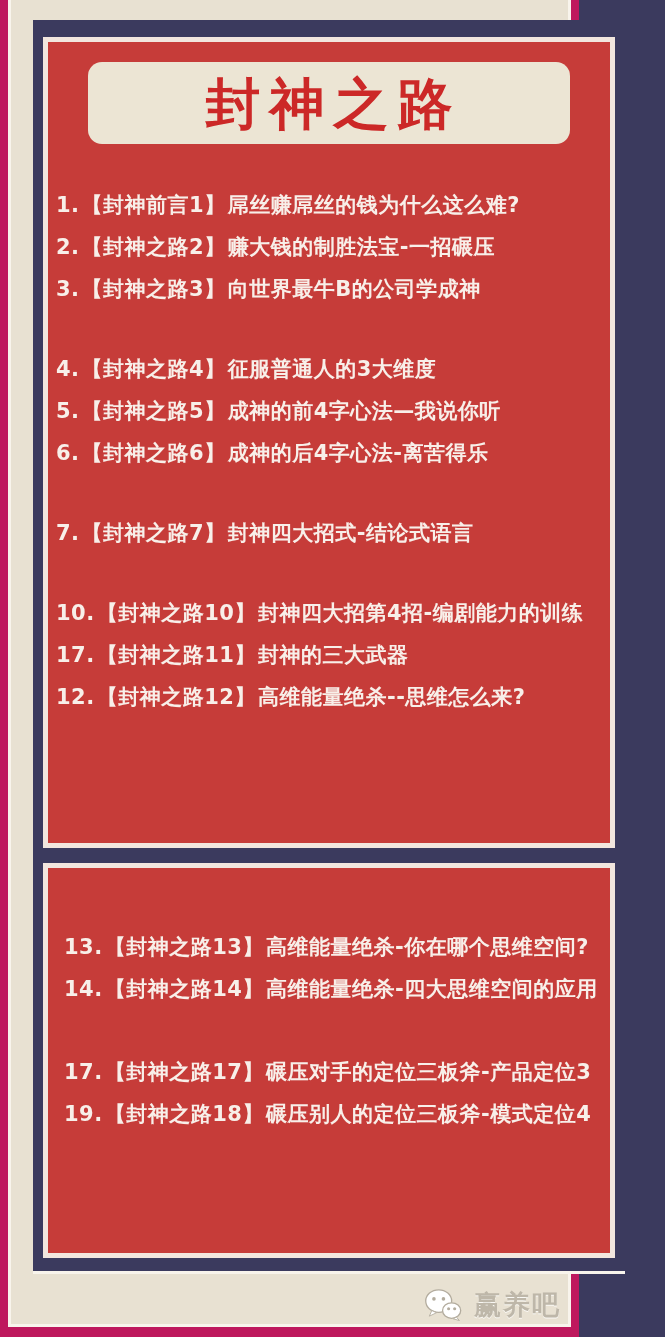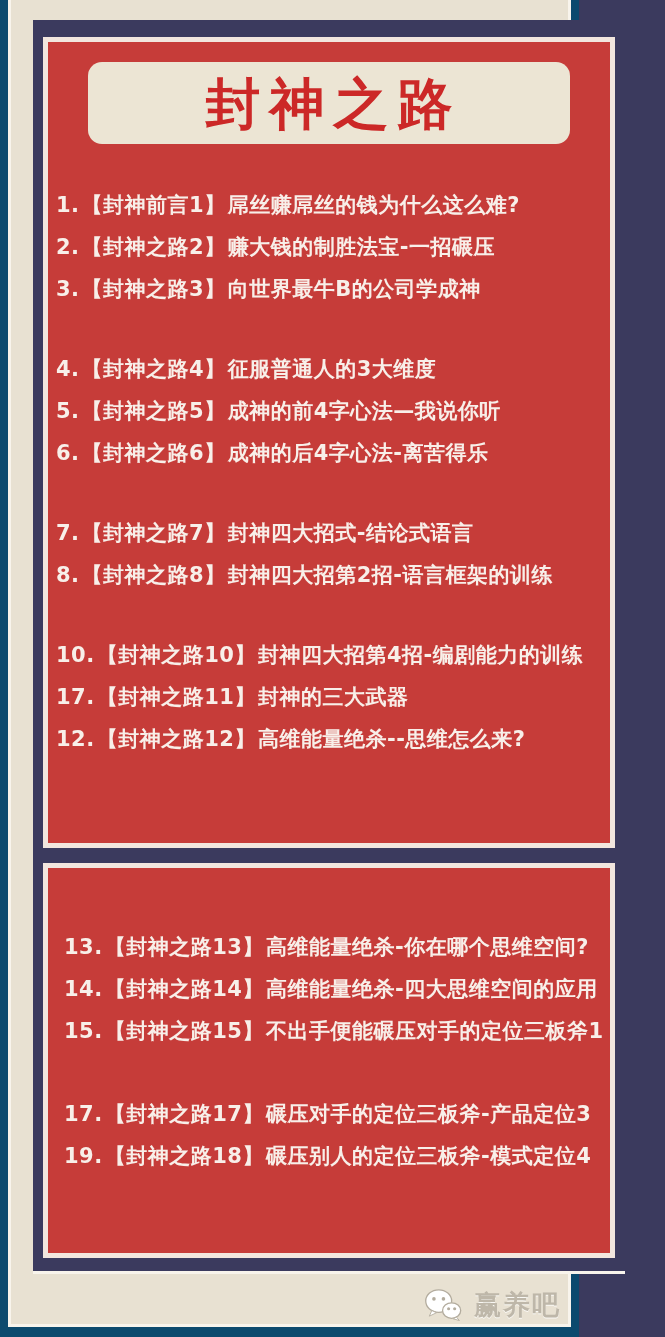--- a/index.html
+++ b/index.html
@@ -5,21 +5,21 @@
   html,body{margin:0;padding:0;}
   body{
     width:665px;height:1337px;
     font-family:"DejaVu Sans","Liberation Sans",sans-serif;
     background:#3b3a5e;
     overflow:hidden;
   }
   .canvas{
     position:relative;
     width:579px;height:1337px;
-    background:#0c4a6e;
+    background:#be185d;
   }
   
   .paper{
     position:absolute;
     left:8px;right:8px;top:0;bottom:10px;
     background:#e8e1d2;
     border-left:3px solid #f8f4ec;
     border-right:3px solid #f8f4ec;
     border-bottom:3px solid #f8f4ec;
     box-sizing:border-box;
@@ -112,36 +112,34 @@
             <div class="row"><span class="num">2.</span><span class="tag">【封神之路2】</span><span class="t">赚大钱的制胜法宝-一招碾压</span></div>
             <div class="row"><span class="num">3.</span><span class="tag">【封神之路3】</span><span class="t">向世界最牛B的公司学成神</span></div>
           </div>
           <div class="group">
             <div class="row"><span class="num">4.</span><span class="tag">【封神之路4】</span><span class="t">征服普通人的3大维度</span></div>
             <div class="row"><span class="num">5.</span><span class="tag">【封神之路5】</span><span class="t">成神的前4字心法—我说你听</span></div>
             <div class="row"><span class="num">6.</span><span class="tag">【封神之路6】</span><span class="t">成神的后4字心法-离苦得乐</span></div>
           </div>
           <div class="group">
             <div class="row"><span class="num">7.</span><span class="tag">【封神之路7】</span><span class="t">封神四大招式-结论式语言</span></div>
-            <div class="row"><span class="num">8.</span><span class="tag">【封神之路8】</span><span class="t">封神四大招第2招-语言框架的训练</span></div>
           </div>
           <div class="group">
             <div class="row"><span class="num">10.</span><span class="tag">【封神之路10】</span><span class="t">封神四大招第4招-编剧能力的训练</span></div>
             <div class="row"><span class="num">17.</span><span class="tag">【封神之路11】</span><span class="t">封神的三大武器</span></div>
             <div class="row"><span class="num">12.</span><span class="tag">【封神之路12】</span><span class="t">高维能量绝杀--思维怎么来?</span></div>
           </div>
         </div>
     </div>
 
     <div class="panel panel-bottom">
       <div class="list">
           <div class="group">
             <div class="row"><span class="num">13.</span><span class="tag">【封神之路13】</span><span class="t">高维能量绝杀-你在哪个思维空间?</span></div>
             <div class="row"><span class="num">14.</span><span class="tag">【封神之路14】</span><span class="t">高维能量绝杀-四大思维空间的应用</span></div>
-            <div class="row"><span class="num">15.</span><span class="tag">【封神之路15】</span><span class="t">不出手便能碾压对手的定位三板斧1</span></div>
           </div>
           <div class="group">
             <div class="row"><span class="num">17.</span><span class="tag">【封神之路17】</span><span class="t">碾压对手的定位三板斧-产品定位3</span></div>
             <div class="row"><span class="num">19.</span><span class="tag">【封神之路18】</span><span class="t">碾压别人的定位三板斧-模式定位4</span></div>
           </div>
         </div>
     </div>
 
   </div>
 

